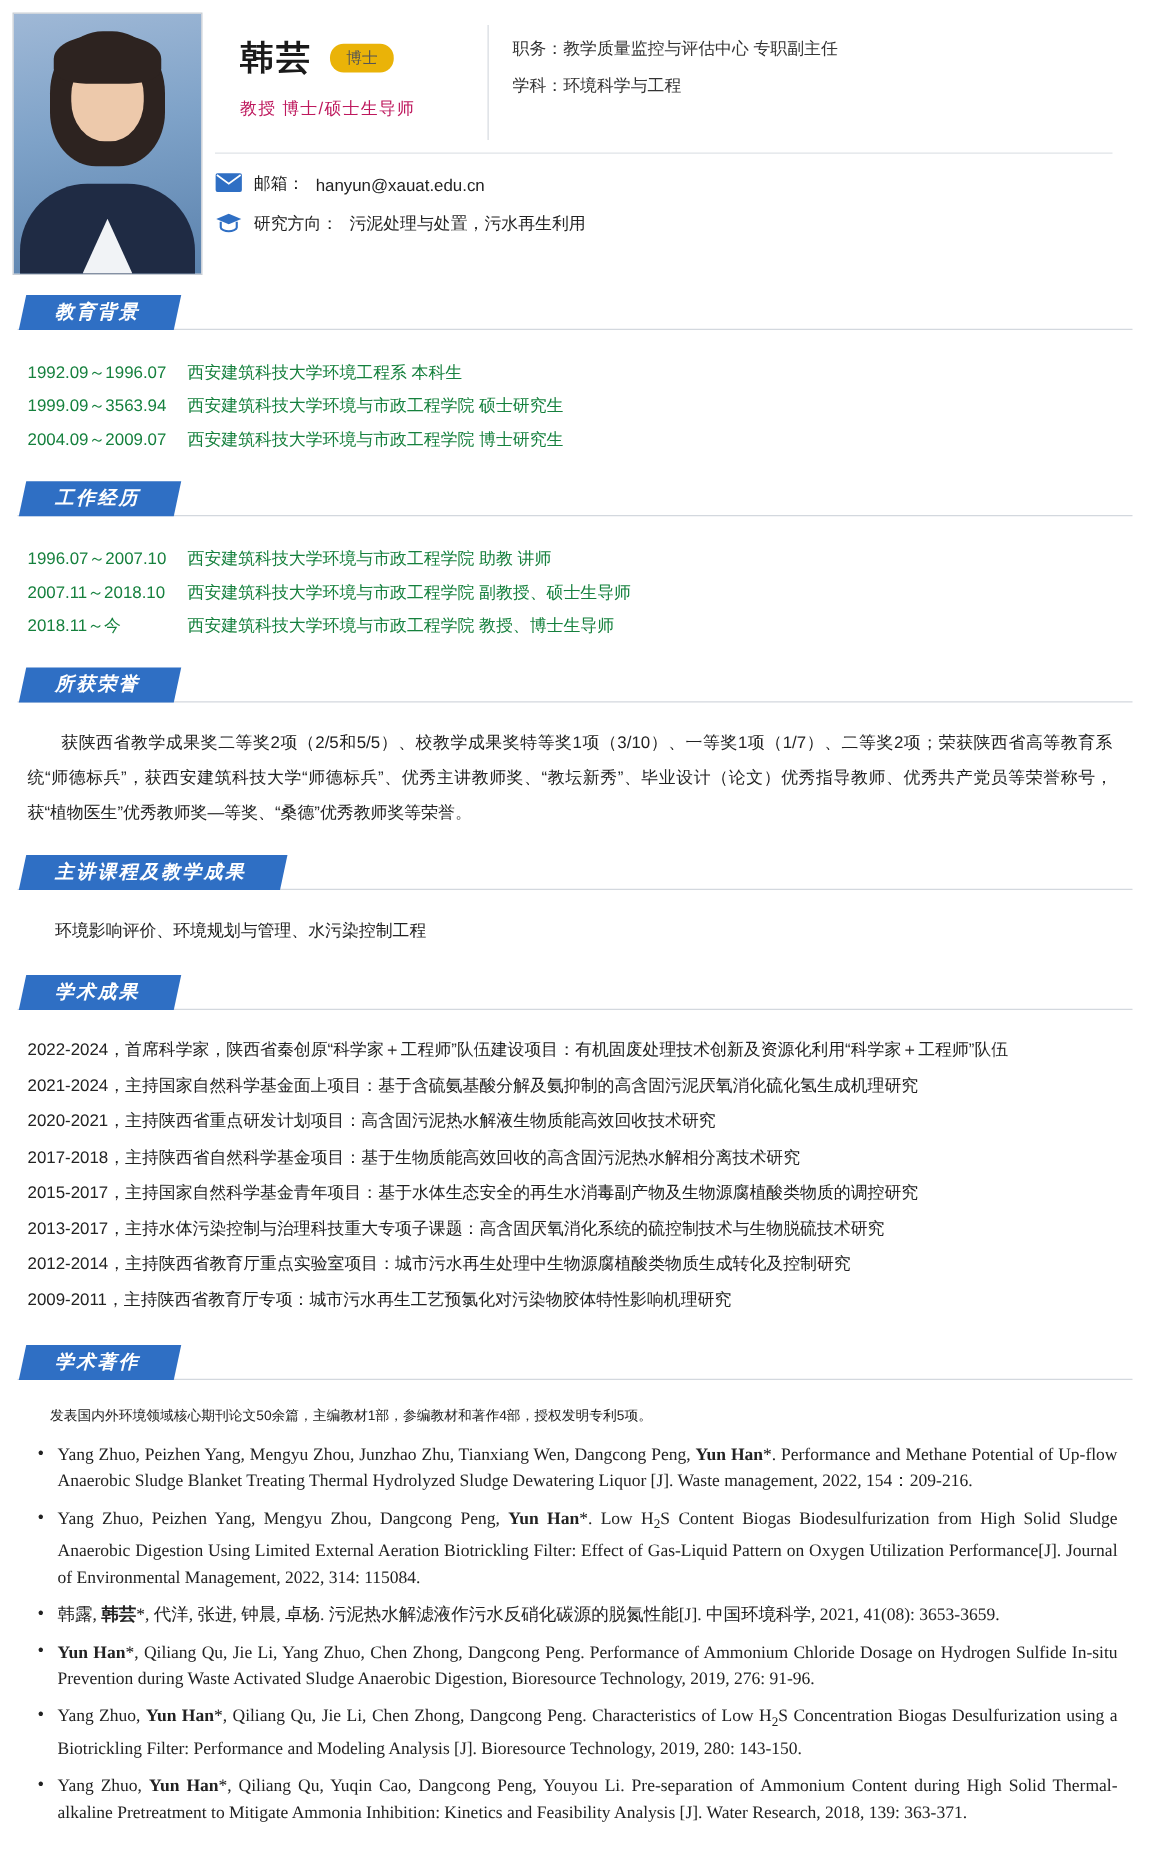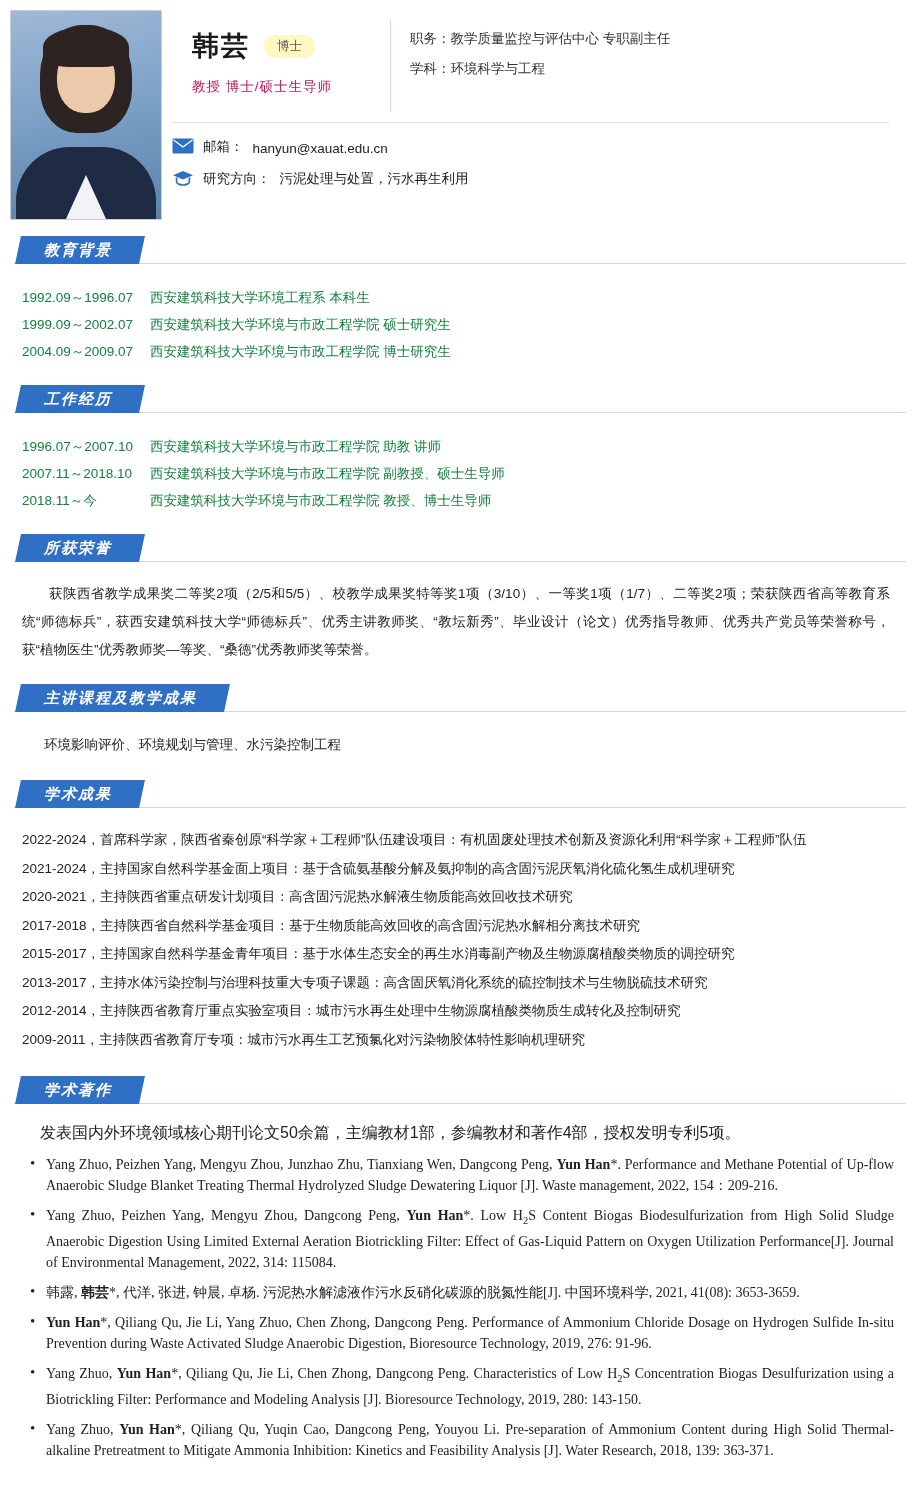--- a/index.html
+++ b/index.html
@@ -44,21 +44,21 @@
   .photo .collar {
     position:absolute; left:50%; bottom:0; transform:translateX(-50%);
     width:40px; height:44px; background:#f1f3f6; z-index:6;
     clip-path:polygon(50% 0,100% 100%,0 100%);
   }
 
   .head-info { flex:1; padding-left:30px; position:relative; }
   .name-row { display:flex; align-items:center; gap:14px; padding-top:18px; }
   .name { font-size:27px; font-weight:bold; color:#1a1a1a; letter-spacing:2px; }
   .degree-badge {
-    background:#fef9c3; color:#555; border-radius:11px;
+    background:#eab308; color:#555; border-radius:11px;
     padding:3px 13px; font-size:12.5px;
   }
   .title-line { margin-top:14px; color:#be185d; font-size:13.5px; letter-spacing:1px; }
 
   .vline {
     position:absolute; left:228px; top:10px; width:1px; height:92px;
     background:#d8dce1;
   }
   .right-info {
     position:absolute; left:248px; top:14px; font-size:13.5px; color:#333;
@@ -95,21 +95,21 @@
   .para {
     padding:12px 30px 4px 22px; line-height:28px; font-size:13.5px;
     text-align:justify; text-indent:2em;
   }
   .course { padding:14px 30px 6px 44px; line-height:26px; font-size:13.5px; }
 
   .proj-list { padding:12px 28px 6px 22px; }
   .proj { line-height:28.5px; font-size:13.5px; }
 
   
-  .pub-intro { padding:10px 30px 4px 40px; font-size:16px; line-height:26px; }
+  .pub-intro { padding:10px 30px 4px 40px; font-size:11px; line-height:26px; }
   ul.pubs { margin:4px 0 24px 0; padding:0 26px 0 30px; list-style:none; }
   ul.pubs li {
     position:relative; padding-left:16px; margin-bottom:9px;
     font-family:"Liberation Serif", serif; font-size:14px; line-height:21px;
     text-align:justify;
   }
   ul.pubs li::before {
     content:"•"; position:absolute; left:0; top:-1px; font-size:15px; color:#222;
   }
   sub { font-size:75%; }
@@ -179,21 +179,21 @@
     <div class="sec-head">
       <div class="tab"><span>教育背景</span></div>
     </div>
   </div>
   <div class="entry-list">
     <div class="entry">
       <div class="when">1992.09～1996.07</div>
       <div class="what">西安建筑科技大学环境工程系 本科生</div>
     </div>
     <div class="entry">
-      <div class="when">1999.09～2002.07</div>
+      <div class="when">1999.09～3563.94</div>
       <div class="what">西安建筑科技大学环境与市政工程学院 硕士研究生</div>
     </div>
     <div class="entry">
       <div class="when">2004.09～2009.07</div>
       <div class="what">西安建筑科技大学环境与市政工程学院 博士研究生</div>
     </div>
   </div>
 
   <div class="sec-wrap">
     <div class="sec-rule"></div>

